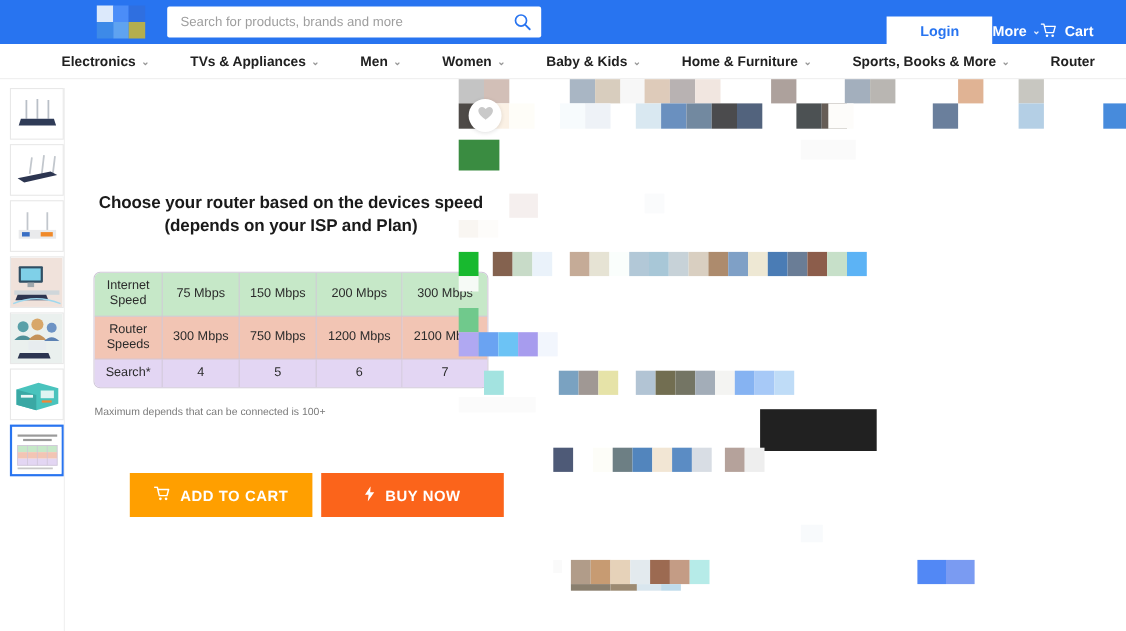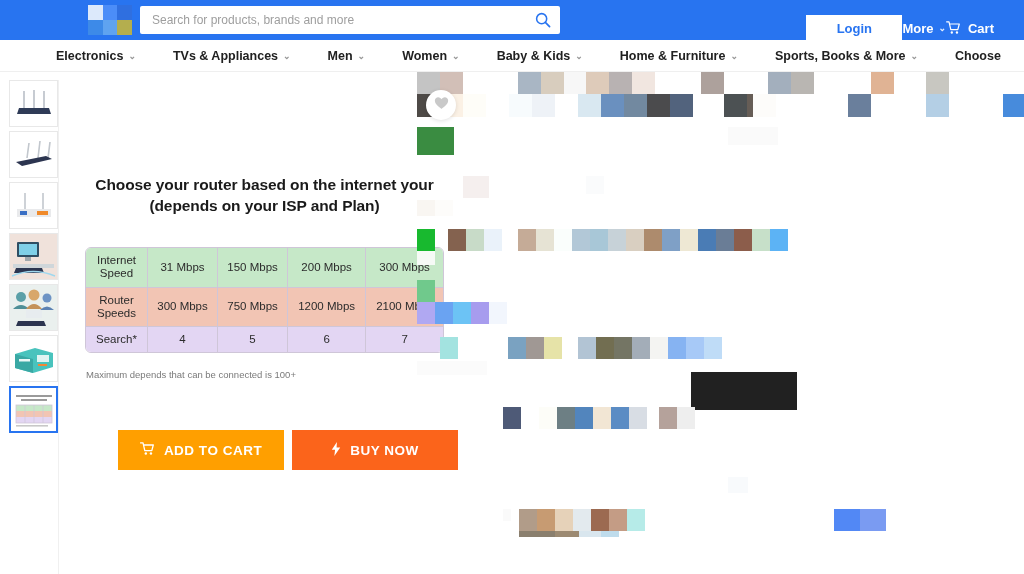--- a/index.html
+++ b/index.html
@@ -18,22 +18,22 @@
   }
   .logo {
     margin-left: 88px;
     width: 44px; height: 30px;
     display: grid;
     grid-template-columns: repeat(3, 1fr);
     grid-template-rows: repeat(2, 1fr);
   }
   .logo i { display: block; }
   .search-wrap {
-    margin-left: 8px;
-    width: 420px; height: 28px;
+    margin-left: 20px;
+    width: 340px; height: 28px;
     background: #fff; border-radius: 2px;
     display: flex; align-items: center;
     padding: 0 8px 0 12px;
   }
   .search-input {
     flex: 1; border: none; outline: none;
     font-family: "Liberation Sans", sans-serif;
     font-size: 12px; color: #333;
     background: transparent;
   }
@@ -229,21 +229,21 @@
   </div>
   <div class="nav-item">
     <span>Home &amp; Furniture</span>
     <span class="caret">⌄</span>
   </div>
   <div class="nav-item">
     <span>Sports, Books &amp; More</span>
     <span class="caret">⌄</span>
   </div>
   <div class="nav-item">
-    <span>Choose</span>
+    <span>Router</span>
   </div>
 
 </div>
 
 <div class="page">
 
   <div class="left-col">
 
     <div class="thumbs">
       <div class="thumb">
@@ -326,29 +326,29 @@
         <div class="wish">
           <span>
             <svg viewBox="0 0 18 16" width="15" height="14">
               <path d="M9 15 C9 15 1 10 1 5.3 C1 2.6 3 1 5 1 C6.9 1 8.3 2.2 9 3.4 C9.7 2.2 11.1 1 13 1 C15 1 17 2.6 17 5.3 C17 10 9 15 9 15 Z" fill="#c9c9c9"></path>
             </svg>
           </span>
         </div>
 
         <div class="infograph">
           <div class="ig-title">
-            <div>Choose your router based on the internet your</div>
+            <div>Choose your router based on the devices speed</div>
             <div>(depends on your ISP and Plan)</div>
           </div>
 
           <table class="ig-table">
             <tbody>
                 <tr class="r-speed">
               <td class="lbl-cell">Internet Speed</td>
-              <td>31 Mbps</td>
+              <td>75 Mbps</td>
               <td>150 Mbps</td>
               <td>200 Mbps</td>
               <td>300 Mbps</td>
             </tr>
             <tr class="r-router">
               <td class="lbl-cell">Router Speeds</td>
               <td>300 Mbps</td>
               <td>750 Mbps</td>
               <td>1200 Mbps</td>
               <td>2100 Mbps</td>

